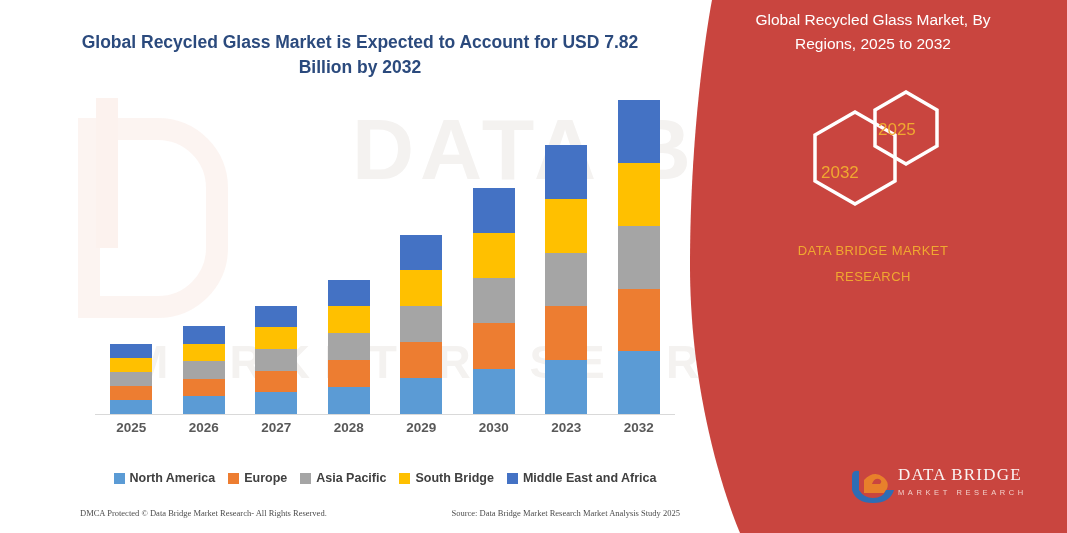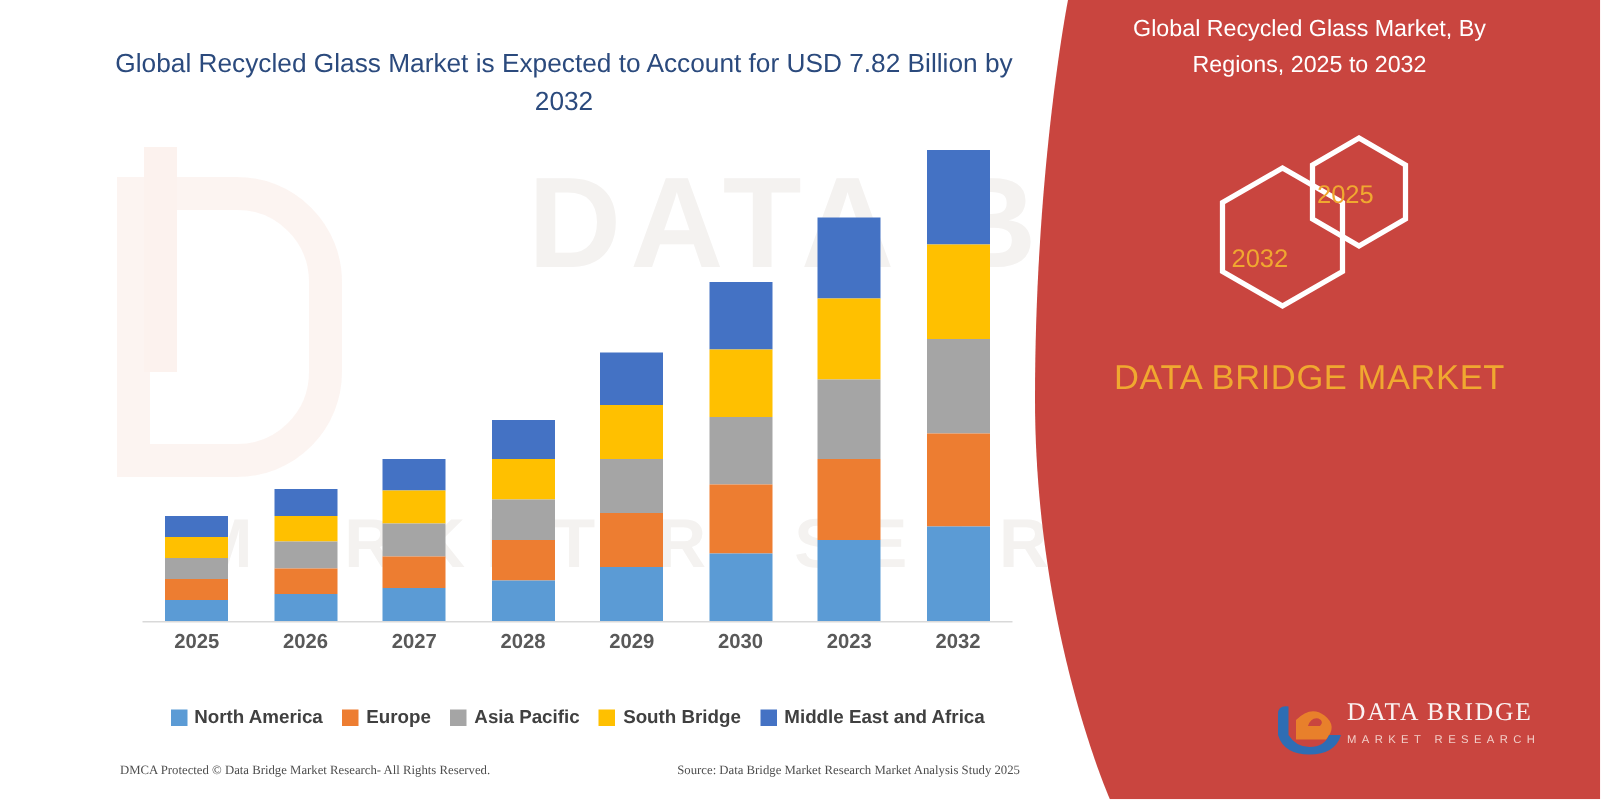--- a/index.html
+++ b/index.html
@@ -60,22 +60,21 @@
   }
   .chart-title {
     position: absolute;
     left: 60px; top: 30px;
     width: 600px;
     text-align: center;
     font-family: "Liberation Sans", sans-serif;
     font-size: 17.5px;
     line-height: 25px;
     color: #2b4a7d;
-    font-weight: 400;
-    margin-left: 16px;
+    font-weight: 700;
   }
 
   
   .plot {
     position: absolute;
     left: 95px;
     top: 100px;
     width: 580px;
     height: 315px;
   }
@@ -209,21 +208,21 @@
   }
   .hex-2025-label { left: 168px; top: 30px; }
   .hex-2032-label { left: 111px; top: 73px; }
 
   .brand {
     position: absolute;
     left: 18px; top: 238px;
     width: 290px;
     text-align: center;
     font-family: "Liberation Sans", sans-serif;
-    font-size: 23px;
+    font-size: 13px;
     line-height: 26px;
     color: #f0a830;
     letter-spacing: .4px;
   }
 
   .logo {
     position: absolute;
     left: 140px; top: 460px;
     width: 180px; height: 50px;
   }
@@ -395,20 +394,21 @@
         <polygon points="105,45 145,22 185,45 185,91 145,114 105,91" fill="none" stroke="#ffffff" stroke-width="3.5"></polygon>
 
         <polygon points="165,20 196,2 227,20 227,56 196,74 165,56" fill="none" stroke="#ffffff" stroke-width="3.5"></polygon>
       </svg>
       <div class="hex-label hex-2025-label">2025</div>
       <div class="hex-label hex-2032-label">2032</div>
     </div>
 
     <div class="brand">
       <div>DATA BRIDGE MARKET</div>
+      <div>RESEARCH</div>
     </div>
 
     <div class="logo">
       <svg width="46" height="44" viewBox="0 0 46 44" xmlns="http://www.w3.org/2000/svg">
         <path d="M4 2 L14 2 L14 20 Q24 10 33 17 Q42 24 34 33 L22 33 L22 24 L30 24 Q33 21 29 19 Q24 18 22 24 L22 33 L14 33 L14 2 Z" fill="#E8802B"></path>
         <path d="M2 16 Q2 10 9 11 L9 30 Q14 38 23 38 Q33 38 36 30 L44 30 Q40 43 23 43 Q6 43 2 30 Z" fill="#2E6DB4"></path>
       </svg>
       <div class="logo-text">
         <div class="logo-main">DATA BRIDGE</div>
         <div class="logo-sub">MARKET RESEARCH</div>

